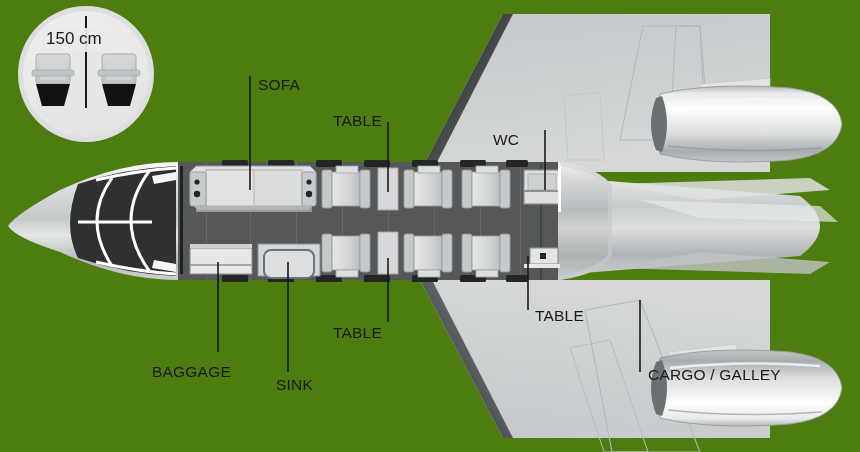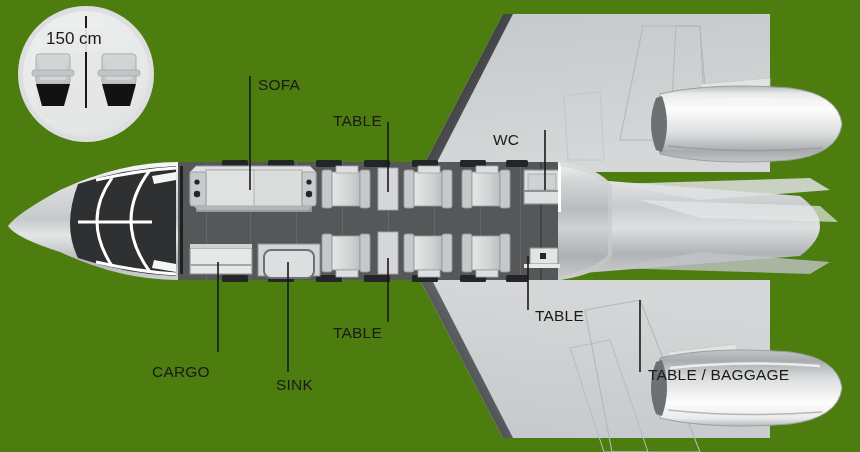--- a/index.html
+++ b/index.html
@@ -329,23 +329,23 @@
   </svg>
 
   <div class="inset-cap" style="left:46px;top:30px;">150 cm</div>
 
   <div class="lbl" style="left:258px;top:77px;">SOFA</div>
 
   <div class="lbl" style="left:333px;top:113px;">TABLE</div>
 
   <div class="lbl" style="left:493px;top:132px;">WC</div>
 
-  <div class="lbl" style="left:152px;top:364px;">CARGO</div>
+  <div class="lbl" style="left:152px;top:364px;">BAGGAGE</div>
 
   <div class="lbl" style="left:276px;top:377px;">SINK</div>
 
   <div class="lbl" style="left:333px;top:325px;">TABLE</div>
 
   <div class="lbl" style="left:535px;top:308px;">TABLE</div>
 
-  <div class="lbl" style="left:648px;top:367px;">TABLE / BAGGAGE</div>
+  <div class="lbl" style="left:648px;top:367px;">CARGO / GALLEY</div>
 
 </div>
 
 </body></html>

